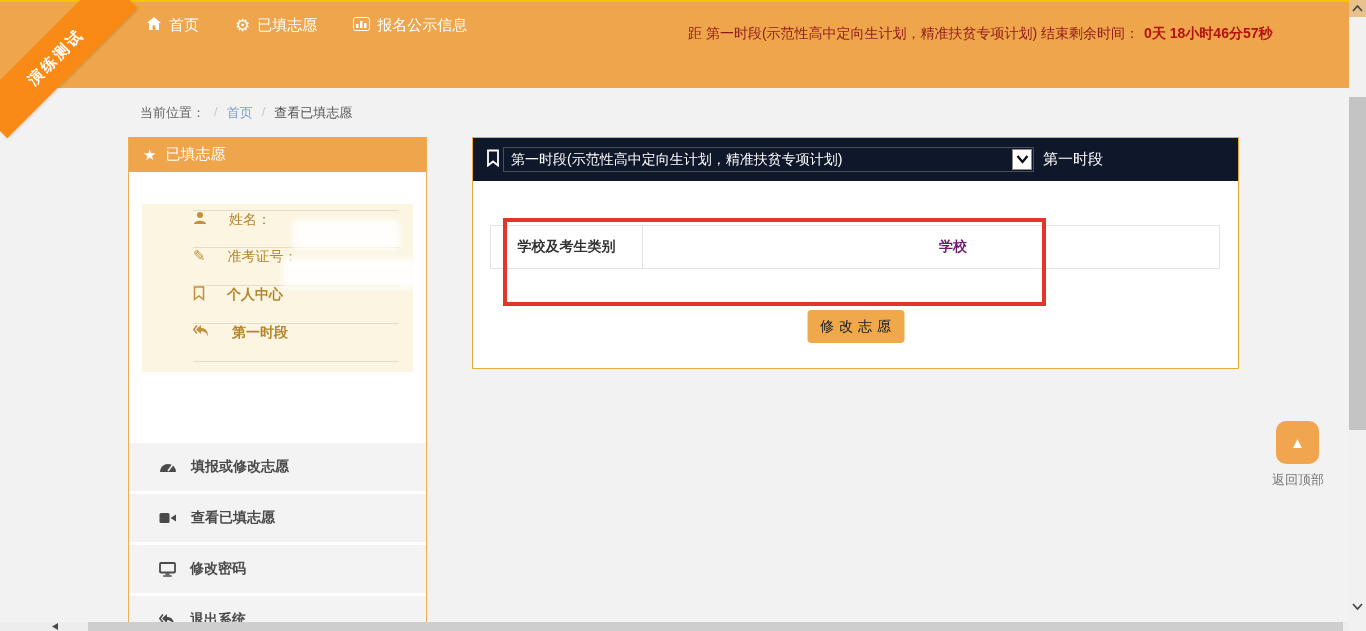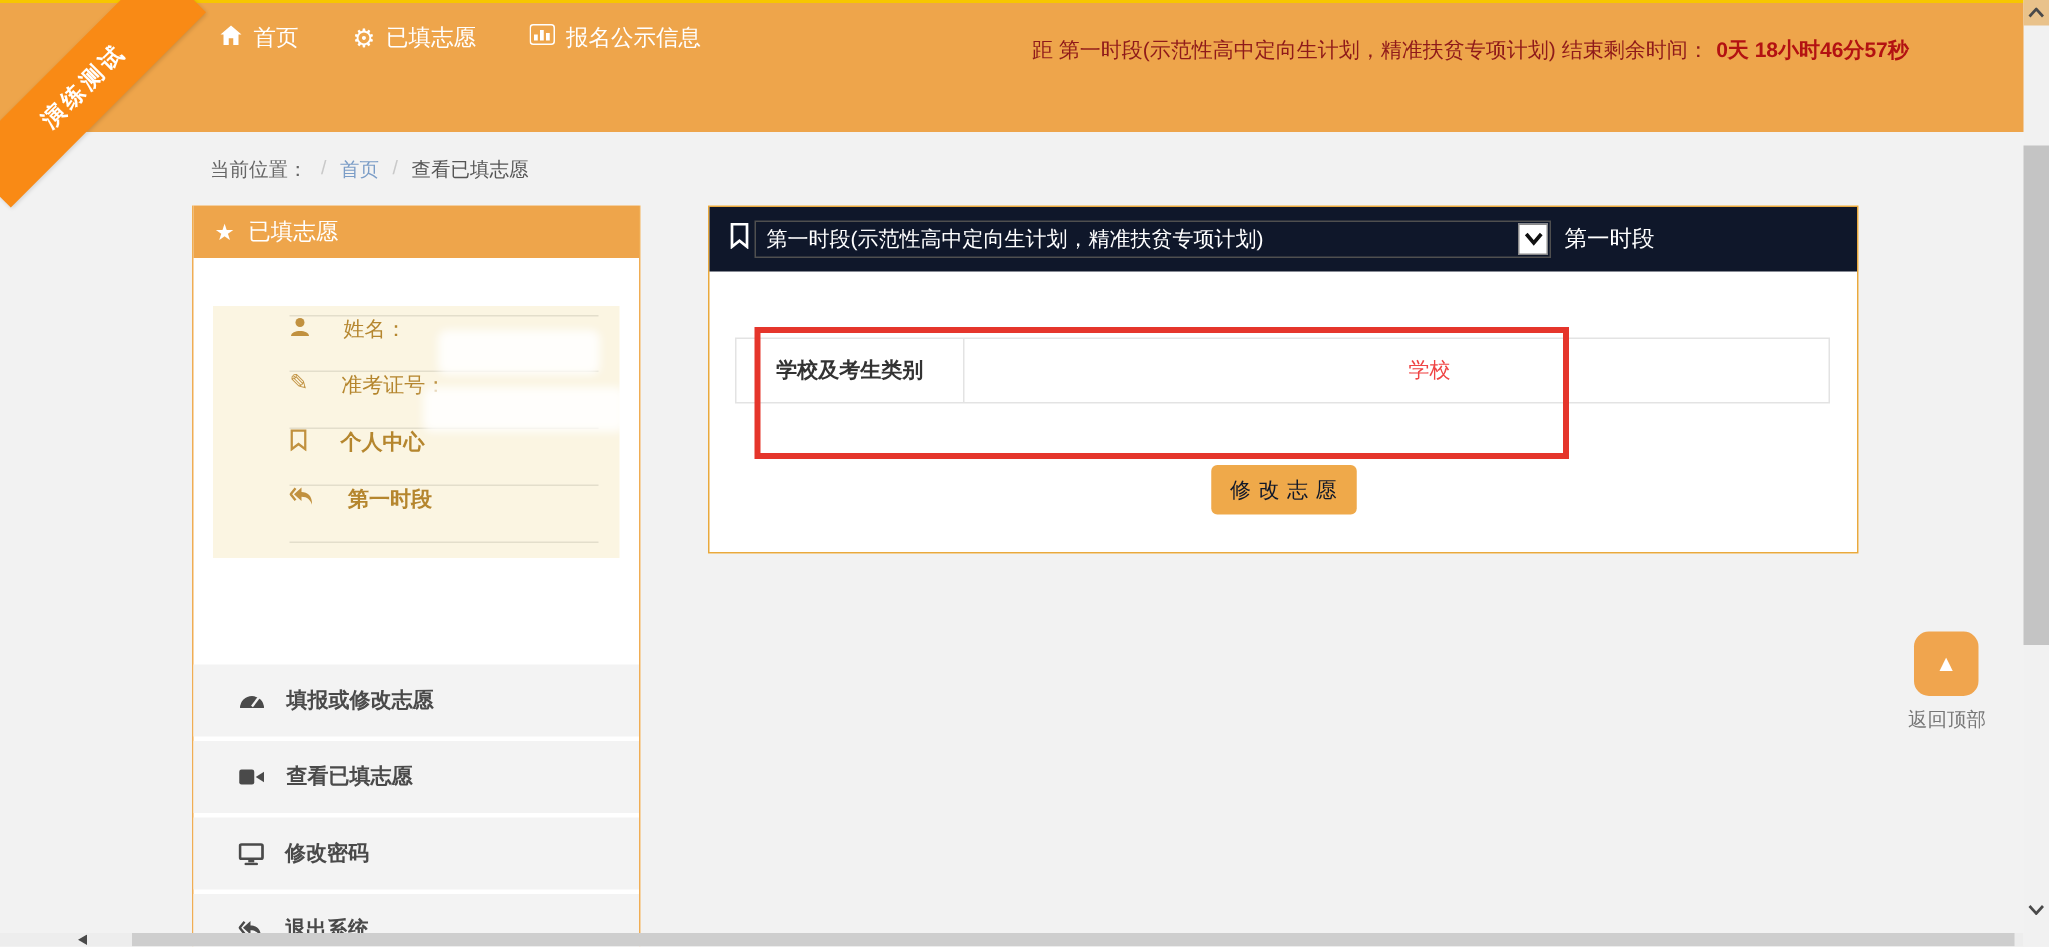--- a/index.html
+++ b/index.html
@@ -57,21 +57,21 @@
                 align-items:center; padding-left:7px; color:#fff; font-size:14px; cursor:pointer;
                 background:transparent; }
   .select-text { white-space:nowrap; overflow:hidden; max-width:495px; }
   .select-btn { position:absolute; right:1px; top:1px; width:20px; height:21px; background:#fff;
                 border:1px solid #8a8a8a; display:flex; align-items:center; justify-content:center; }
   .ph-suffix { color:#fff; font-size:15px; margin-left:6px; }
   .v-table { position:absolute; left:17px; top:87px; width:730px; height:44px; border:1px solid #e3e3e3;
              display:flex; background:#fff;gap:44px; }
   .vt-col1 { width:152px; border-right:1px solid #e3e3e3; display:flex; align-items:center; justify-content:center;
              font-size:14px; font-weight:bold; color:#333; }
-  .vt-col2 { flex:1; display:flex; align-items:center; justify-content:center; font-size:14px; font-weight:normal; color:#ef4444; }
+  .vt-col2 { flex:1; display:flex; align-items:center; justify-content:center; font-size:14px; font-weight:bold; color:#701a75; }
   .red-rect { position:absolute; left:30px; top:80px; width:543px; height:88px; border:4px solid #e5352b; z-index:4; }
   .modify-btn { position:absolute; top:172px; left:50%; transform:translateX(-50%); width:97px; height:33px;
                 background:#efa94a; border:none; border-radius:4px; color:#0f172a; font-size:14px;
                 letter-spacing:5px; text-indent:5px; cursor:pointer; font-family:inherit; }
 
   
   .btt-btn { position:absolute; left:1276px; top:421px; width:43px; height:43px; background:#f0a54e;
              border-radius:10px; display:flex; align-items:center; justify-content:center; color:#fff;
              font-size:15px; cursor:pointer; }
   .btt-label { position:absolute; left:1269px; top:471px; width:58px; text-align:center; font-size:13px; color:#777; }

